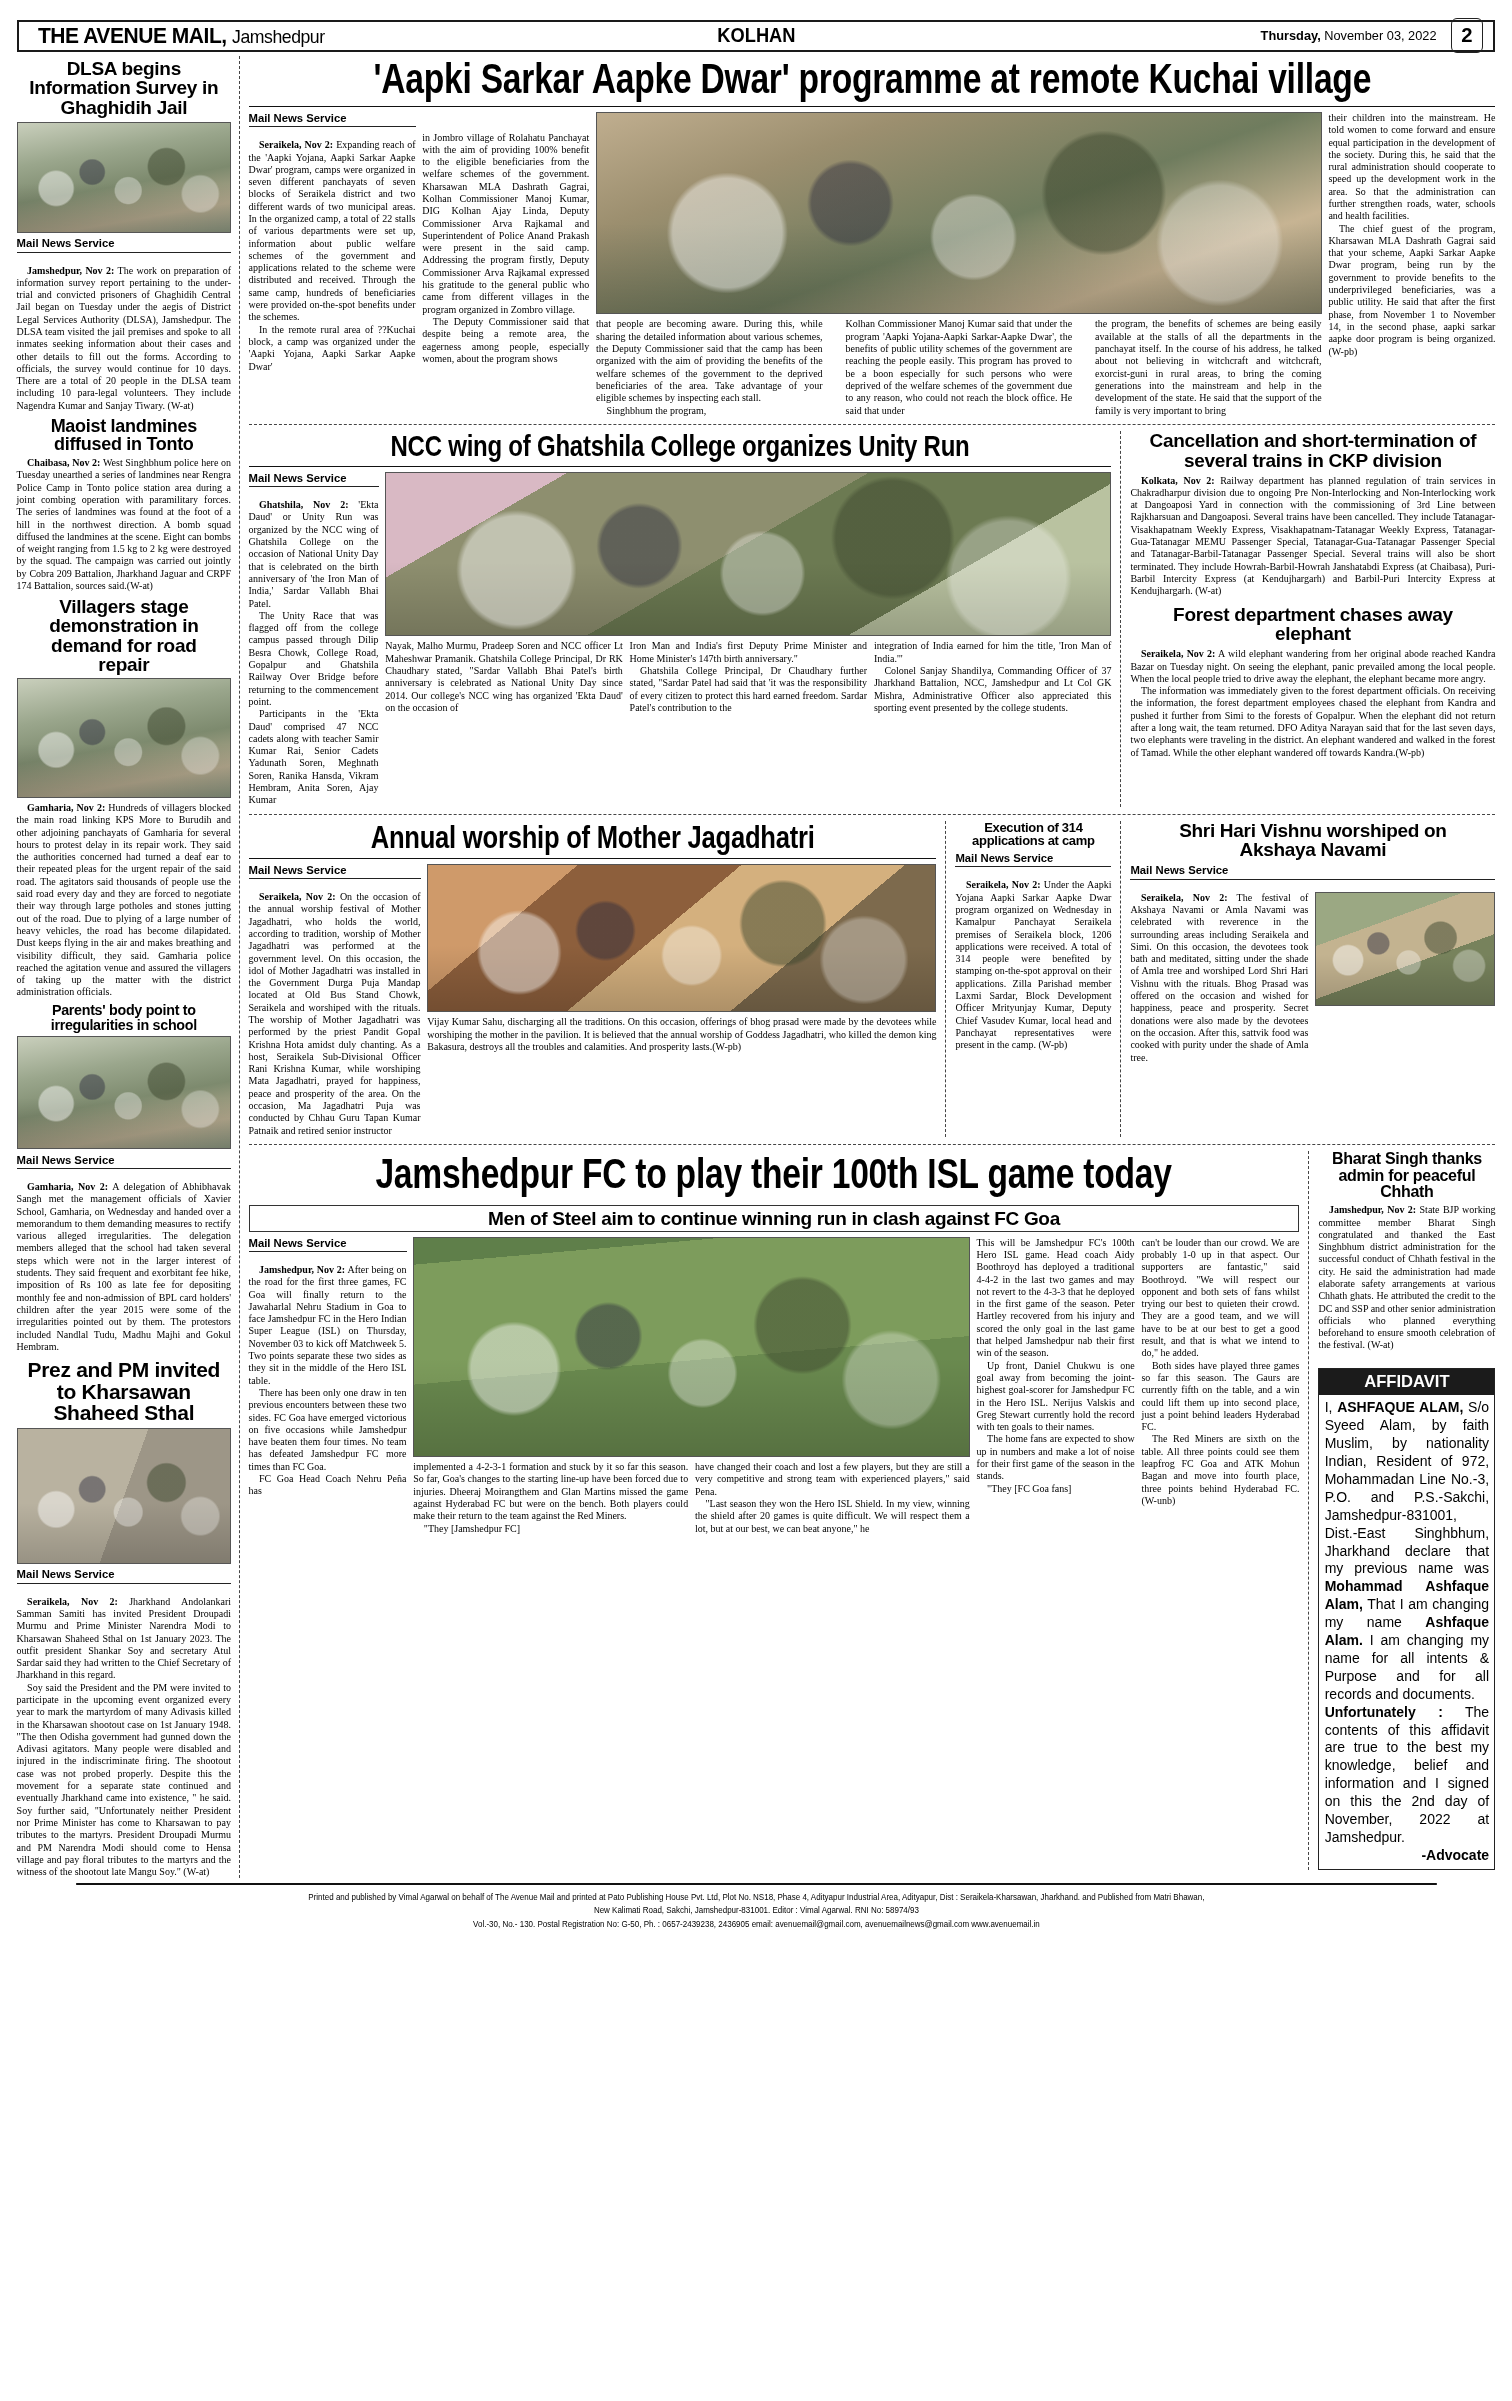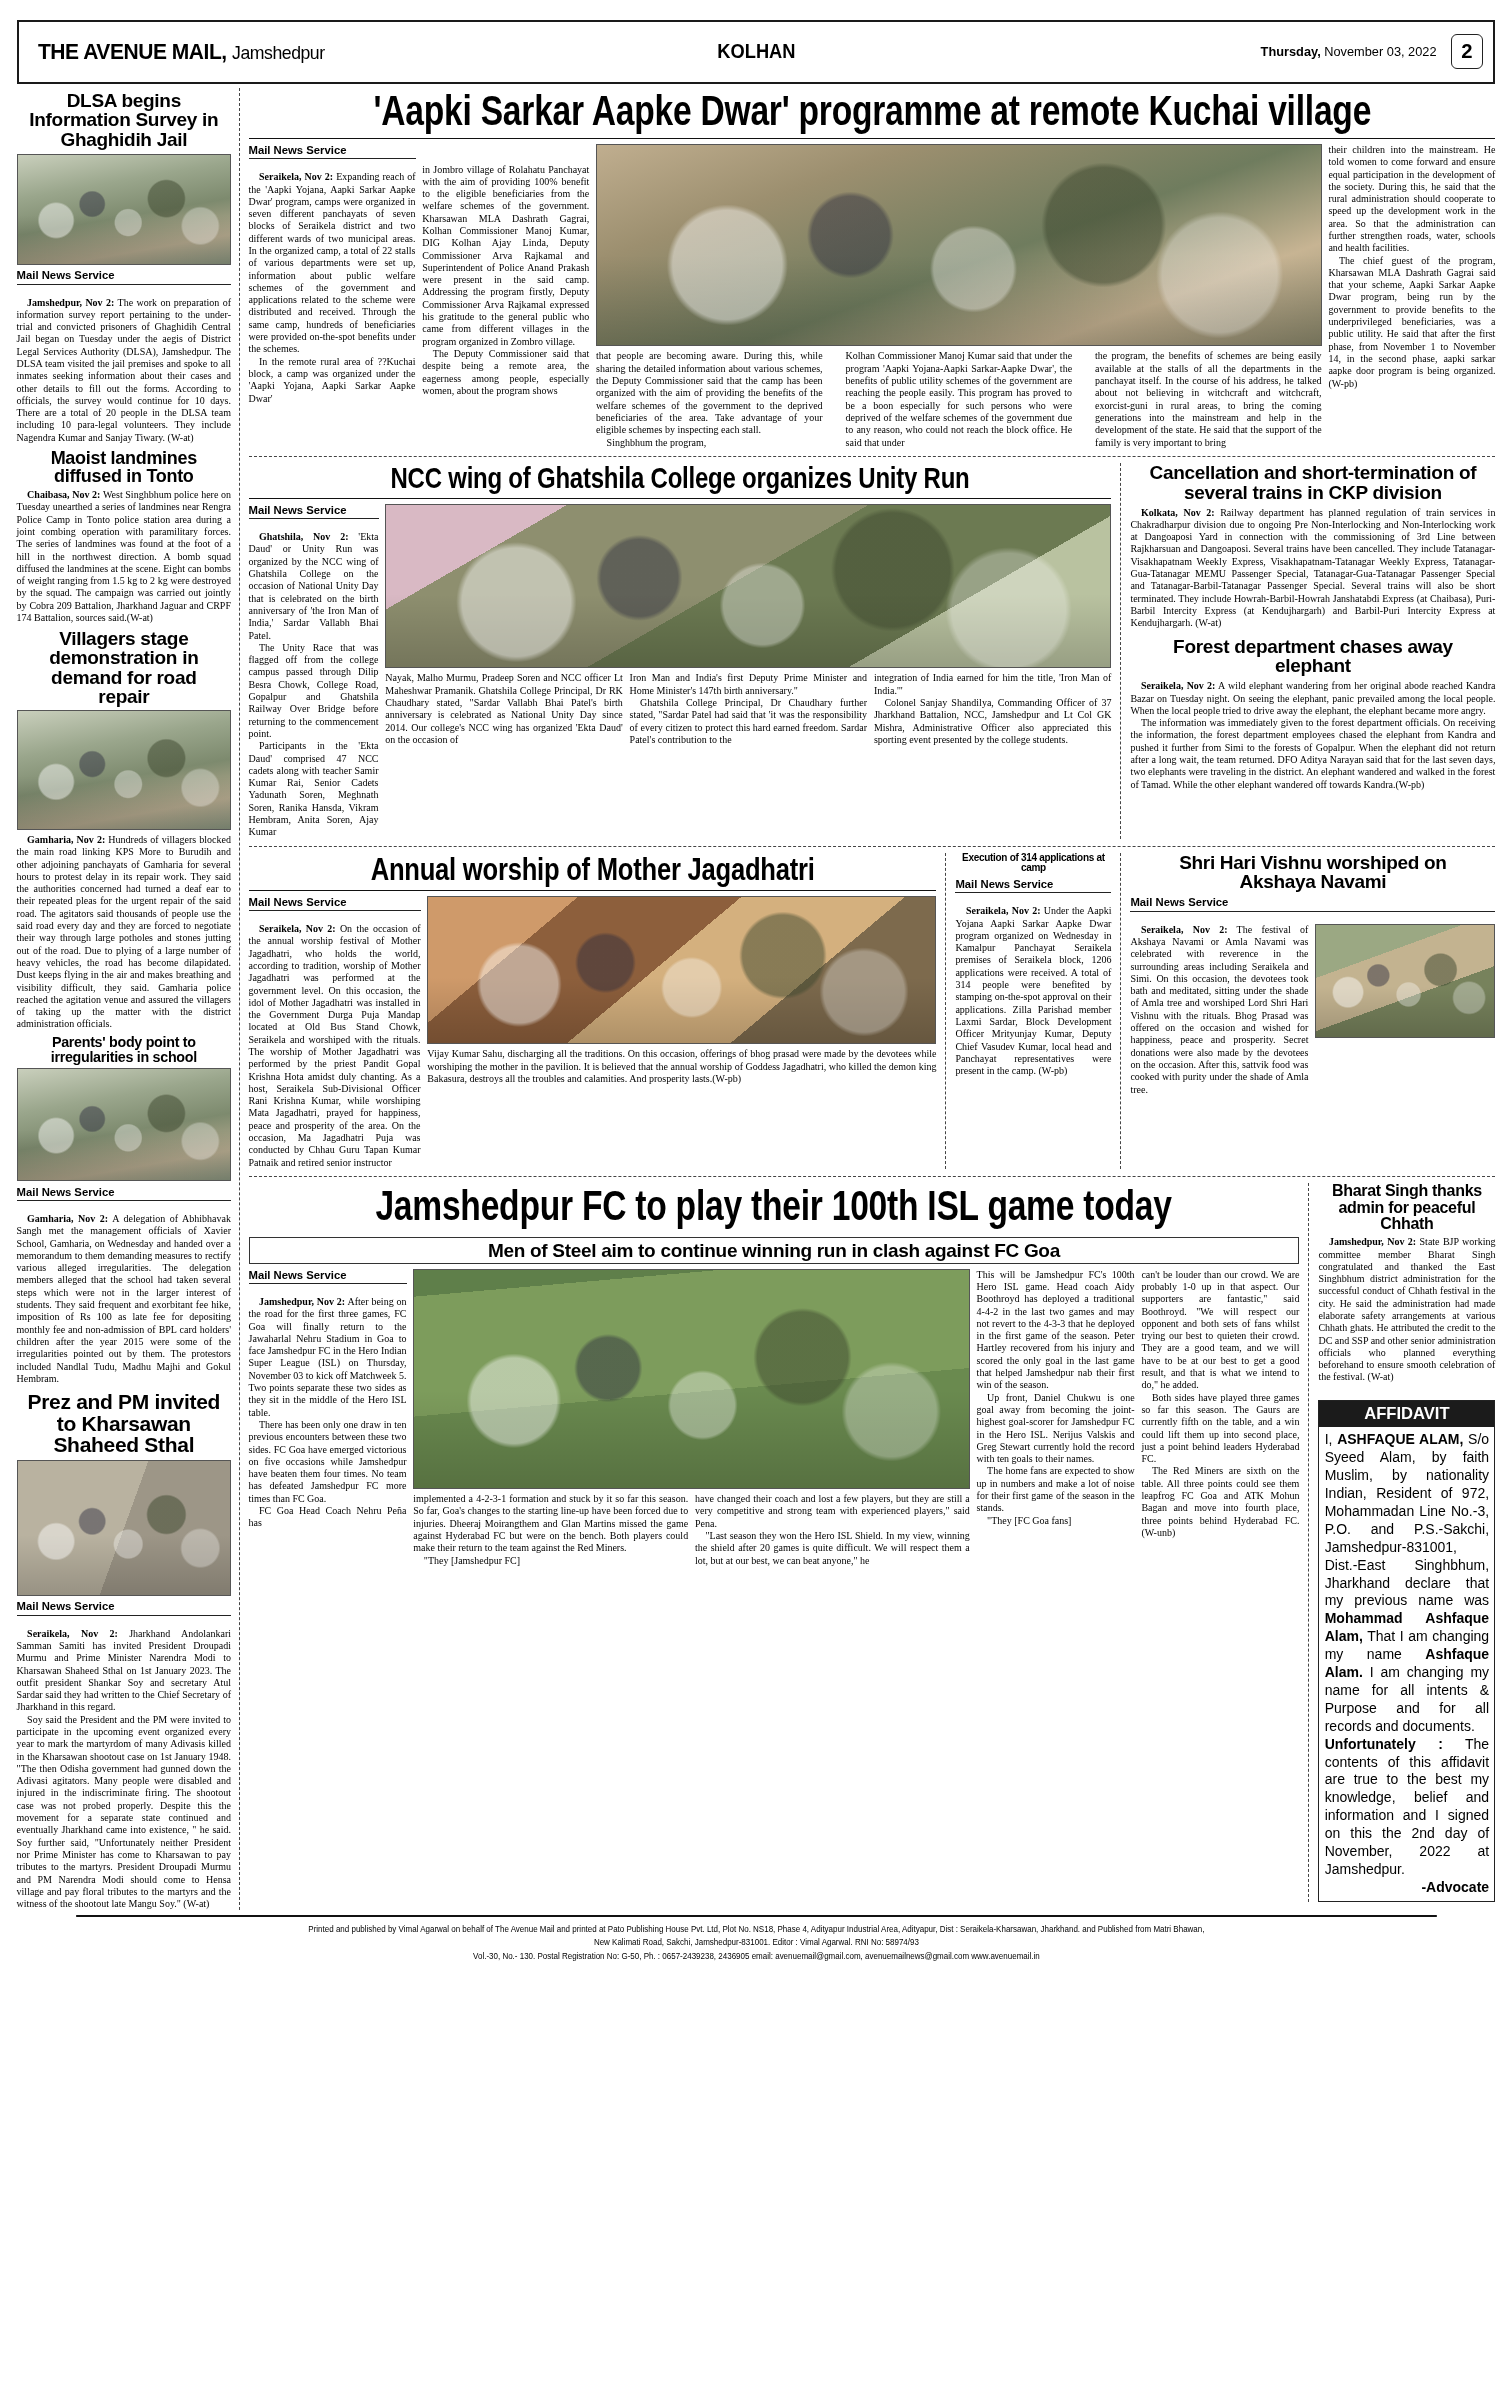--- a/index.html
+++ b/index.html
@@ -8,21 +8,21 @@
     background: #ffffff;
     font-family: "Liberation Serif", serif;
     color: #000;
     -webkit-font-smoothing: antialiased;
   }
   .page { width: 1512px; height: 2401px; padding: 19.6px 16.6px 0 16.6px; position: relative; }
 
   
   .masthead {
     border: 2.3px solid #1a1a1a;
-    height: 64px;
+    height: 32px;
     display: flex;
     align-items: center;
     padding: 0 10.5px 0 19.6px;
     margin-bottom: 4.5px;
     position: relative;
   }
   .mh-title {
     font-family: "Liberation Sans", sans-serif;
     font-weight: 700;
     font-size: 22.6px;
@@ -266,21 +266,21 @@
               <p class="body-txt"><b>Seraikela, Nov 2:</b><span> On the occasion of the annual worship festival of Mother Jagadhatri, who holds the world, according to tradition, worship of Mother Jagadhatri was performed at the government level. On this occasion, the idol of Mother Jagadhatri was installed in the Government Durga Puja Mandap located at Old Bus Stand Chowk, Seraikela and worshiped with the rituals. The worship of Mother Jagadhatri was performed by the priest Pandit Gopal Krishna Hota amidst duly chanting. As a host, Seraikela Sub-Divisional Officer Rani Krishna Kumar, while worshiping Mata Jagadhatri, prayed for happiness, peace and prosperity of the area. On the occasion, Ma Jagadhatri Puja was conducted by Chhau Guru Tapan Kumar Patnaik and retired senior instructor</span></p>
             </div>
             <div style="flex:1;">
               <div class="photo" style="height:148px;background:linear-gradient(140deg,#cf9a6a 0 22%,#8d5f3c 22% 46%,#d4b07e 46% 70%,#7d6a4d 70% 100%);"></div>
               <p class="body-txt" style="margin-top:4.5px;text-indent:0;">Vijay Kumar Sahu, discharging all the traditions. On this occasion, offerings of bhog prasad were made by the devotees while worshiping the mother in the pavilion. It is believed that the annual worship of Goddess Jagadhatri, who killed the demon king Bakasura, destroys all the troubles and calamities. And prosperity lasts.(W-pb)</p>
             </div>
           </div>
         </div>
 
         <div style="width:175px;padding:0 9px;" class="dashed-v">
-          <div class="hdl" style="font-size:10px;padding:0 0 4.5px;">Execution of 314 applications at camp</div>
+          <div class="hdl" style="font-size:13px;padding:0 0 4.5px;">Execution of 314 applications at camp</div>
           <div class="byline">Mail News Service</div>
           <p class="body-txt"><b>Seraikela, Nov 2:</b><span> Under the Aapki Yojana Aapki Sarkar Aapke Dwar program organized on Wednesday in Kamalpur Panchayat Seraikela premises of Seraikela block, 1206 applications were received. A total of 314 people were benefited by stamping on-the-spot approval on their applications. Zilla Parishad member Laxmi Sardar, Block Development Officer Mrityunjay Kumar, Deputy Chief Vasudev Kumar, local head and Panchayat representatives were present in the camp. (W-pb)</span></p>
         </div>
 
         <div style="width:375px;padding-left:9px;" class="dashed-v">
           <div class="hdl" style="font-size:19px;padding:0 15px 4.5px;">Shri Hari Vishnu worshiped on Akshaya Navami</div>
           <div class="byline">Mail News Service</div>
           <div style="display:flex;gap:6.8px;">
             <div style="width:178px;">
               <p class="body-txt"><b>Seraikela, Nov 2:</b><span> The festival of Akshaya Navami or Amla Navami was celebrated with reverence in the surrounding areas including Seraikela and Simi. On this occasion, the devotees took bath and meditated, sitting under the shade of Amla tree and worshiped Lord Shri Hari Vishnu with the rituals. Bhog Prasad was offered on the occasion and wished for happiness, peace and prosperity. Secret donations were also made by the devotees on the occasion. After this, sattvik food was cooked with purity under the shade of Amla tree.</span></p>

